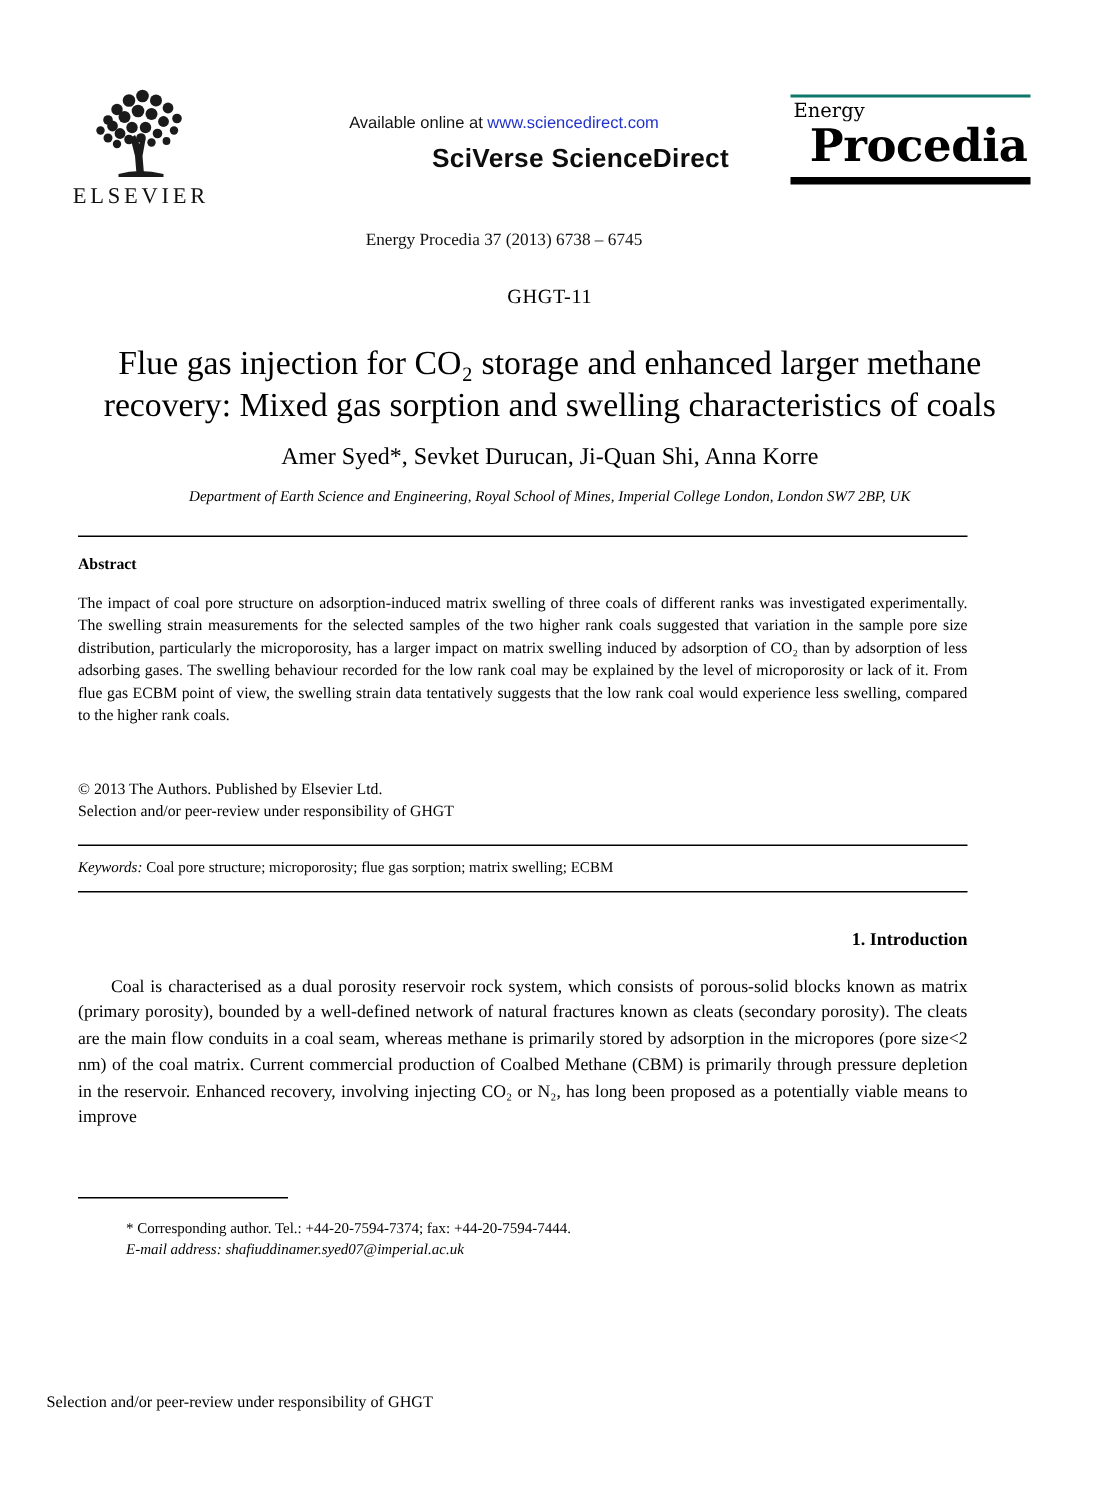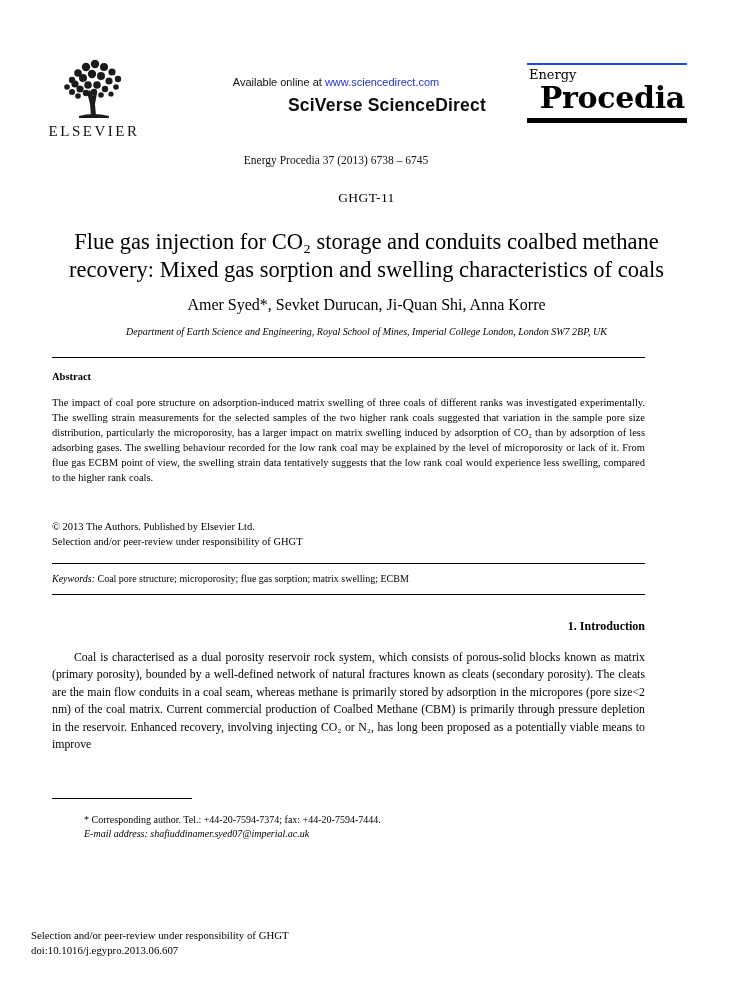--- a/index.html
+++ b/index.html
@@ -25,21 +25,21 @@
   .mast-center { position:absolute; left:140px; top:20px; width:300px; text-align:center; }
   .avail { font-family:"Liberation Sans","DejaVu Sans",sans-serif; font-size:11px; color:#111; }
   .sd-link { color:var(--link-blue,#2233cc); text-decoration:none; cursor:pointer; }
   .sciverse {
     margin-top:7px; font-family:"Liberation Sans","DejaVu Sans",sans-serif;
     font-weight:bold; font-size:17.5px; color:#0d0d0d; letter-spacing:0.2px;text-align:right;
   }
   .citation { margin-top:38px; font-size:11.5px; color:#111; }
 
   .procedia { position:absolute; right:0; top:7px; width:160px;
-    border-top:2px solid #1d4ed8; border-bottom:5px solid #000; padding:2px 2px 4px 2px; }
+    border-top:2px solid #0f766e; border-bottom:5px solid #000; padding:2px 2px 4px 2px; }
   .procedia-journal { font-family:"DejaVu Serif",serif; font-size:13px; }
   .procedia-brand { font-family:"DejaVu Serif",serif; font-weight:bold; font-size:30px; line-height:1.05; letter-spacing:-0.3px;text-align:right; }
 
   
   .conference { margin-top:42px; text-align:center; font-size:13.5px; letter-spacing:0.4px; }
   .title {
     width:620px; margin:22px auto 0; text-align:center;
     font-size:22.5px; font-weight:normal; line-height:1.25;
   }
   .authors { margin-top:12px; text-align:center; font-size:16px; }
@@ -121,21 +121,21 @@
 
     <div class="procedia">
       <div class="procedia-journal">Energy</div>
       <div class="procedia-brand">Procedia</div>
     </div>
 
   </header>
 
   <div class="conference">GHGT-11</div>
 
-  <h1 class="title">Flue gas injection for CO₂ storage and conduits coalbed methane recovery: Mixed gas sorption and swelling characteristics of coals</h1>
+  <h1 class="title">Flue gas injection for CO₂ storage and enhanced larger methane recovery: Mixed gas sorption and swelling characteristics of coals</h1>
 
   <div class="authors">Amer Syed*, Sevket Durucan, Ji-Quan Shi, Anna Korre</div>
 
   <div class="affiliation">Department of Earth Science and Engineering, Royal School of Mines, Imperial College London, London SW7 2BP, UK</div>
 
   <div class="content">
 
     <hr class="rule rule-top">
 
     <div class="abstract-heading">Abstract</div>
@@ -164,16 +164,15 @@
   <div class="footnote">
     <hr class="footnote-rule">
     <div class="fn-line fn-first">* Corresponding author. Tel.: +44-20-7594-7374; fax: +44-20-7594-7444.</div>
     <div class="fn-line fn-email">
       <span>E-mail address: </span><a href="#" class="email-link">shafiuddinamer.syed07@imperial.ac.uk</a>
     </div>
   </div>
 
   <footer class="pagefoot">
     <div>Selection and/or peer-review under responsibility of GHGT</div>
-    <div>doi:10.1016/j.egypro.2013.06.607</div>
   </footer>
 
 </div>
 
 </body></html>

